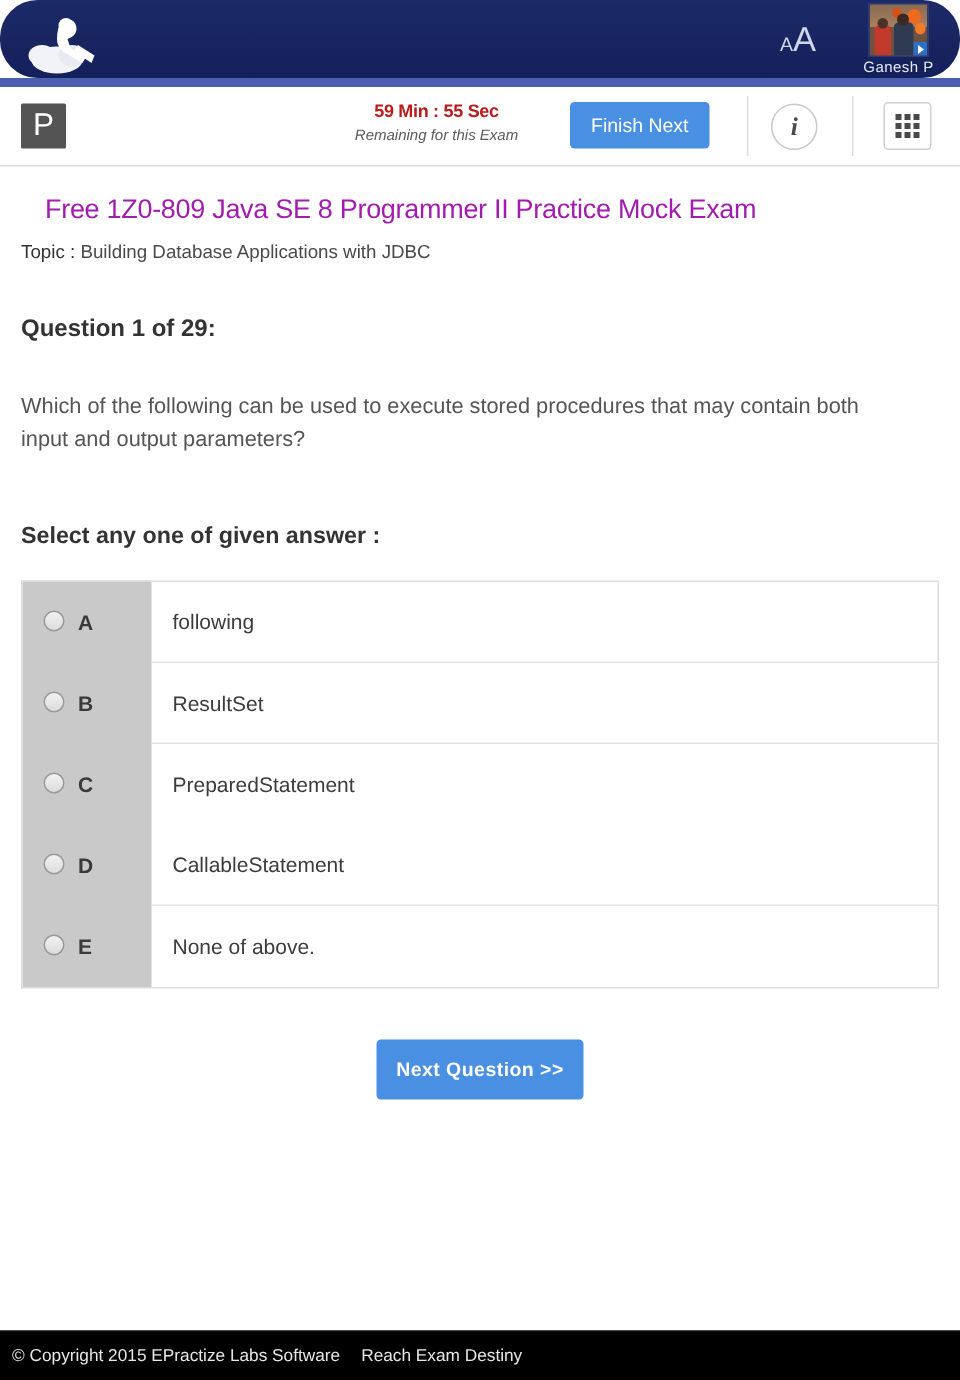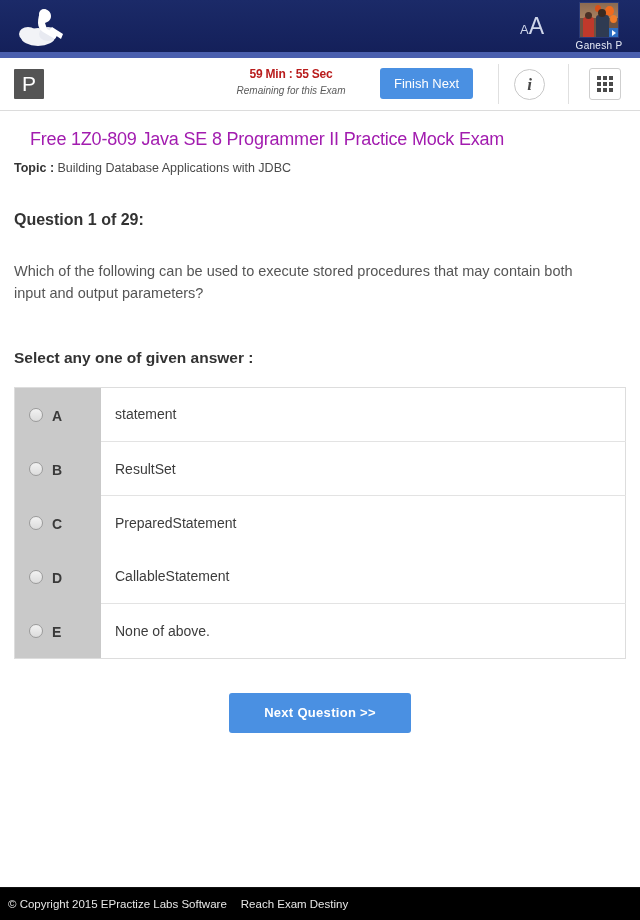--- a/index.html
+++ b/index.html
@@ -16,21 +16,22 @@
     position: relative;
   }
 
   
   .topbar {
     position: relative;
     height: 52px;
     background: #17245c;
     background: linear-gradient(to bottom, #1b2a68 0%, #14205a 100%);
     display: flex;
-    align-items: center;
+    align-items: flex-end;
+    border-radius: 25px;
   }
   .topbar-accent {
     height: 6px;
     background: #4a5fae;
     width: 100%;
   }
   .brand-logo {
     margin-left: 14px;
     width: 56px;
     height: 46px;
@@ -238,21 +239,21 @@
     margin: 18px 0 0 16px;
     font-weight: normal;
     letter-spacing: -0.2px;
   }
   .topic-line {
     font-size: 12.5px;
     color: #4a4a4a;
     margin-top: 11px;
   }
   .topic-line .topic-label {
-    font-weight: bold;
+    font-weight: normal;
     color: #333333;
   }
   .question-number {
     font-size: 16px;
     font-weight: bold;
     color: #333333;
     margin-top: 36px;
   }
   .question-text {
     font-size: 14.5px;
@@ -317,21 +318,21 @@
   .next-wrap {
     text-align: center;
     margin-top: 34px;
   }
   .next-btn {
     background: #4a90e2;
     border: none;
     color: #ffffff;
     font-size: 13px;
     font-weight: bold;
-    width: 182px;
+    width: 138px;
     height: 40px;
     border-radius: 3px;
     cursor: pointer;
     font-family: "Liberation Sans", sans-serif;
     letter-spacing: 0.3px;
   }
 
   
   .footer {
     position: absolute;
@@ -426,21 +427,21 @@
   <div class="question-text">Which of the following can be used to execute stored procedures that may contain both input and output parameters?</div>
 
   <div class="select-prompt">Select any one of given answer :</div>
 
   <table class="options">
     <tbody>
       <tr>
         <td class="opt-key">
           <span class="radio"></span><span class="opt-letter">A</span>
         </td>
-        <td class="opt-val">statement</td>
+        <td class="opt-val">following</td>
       </tr>
       <tr>
         <td class="opt-key">
           <span class="radio"></span><span class="opt-letter">B</span>
         </td>
         <td class="opt-val">ResultSet</td>
       </tr>
       <tr>
         <td class="opt-key no-bottom-border">
           <span class="radio"></span><span class="opt-letter">C</span>

